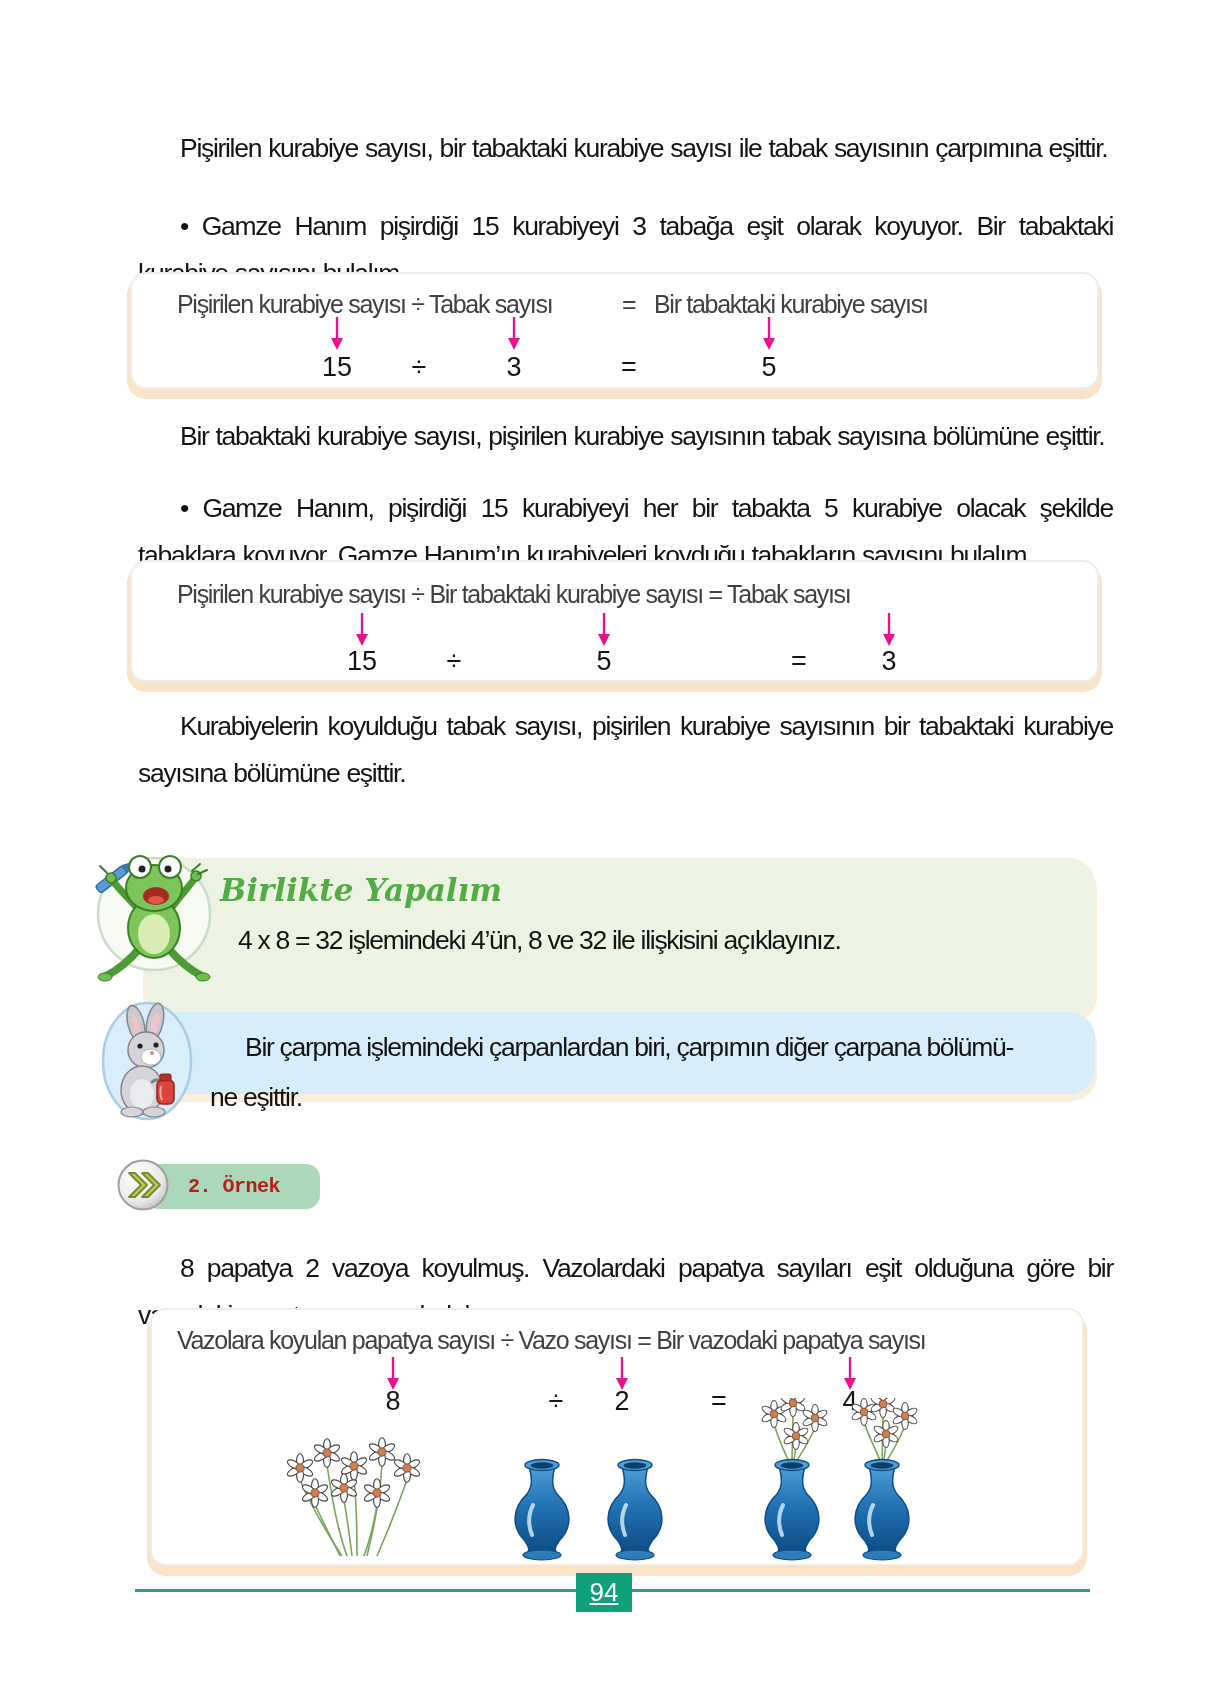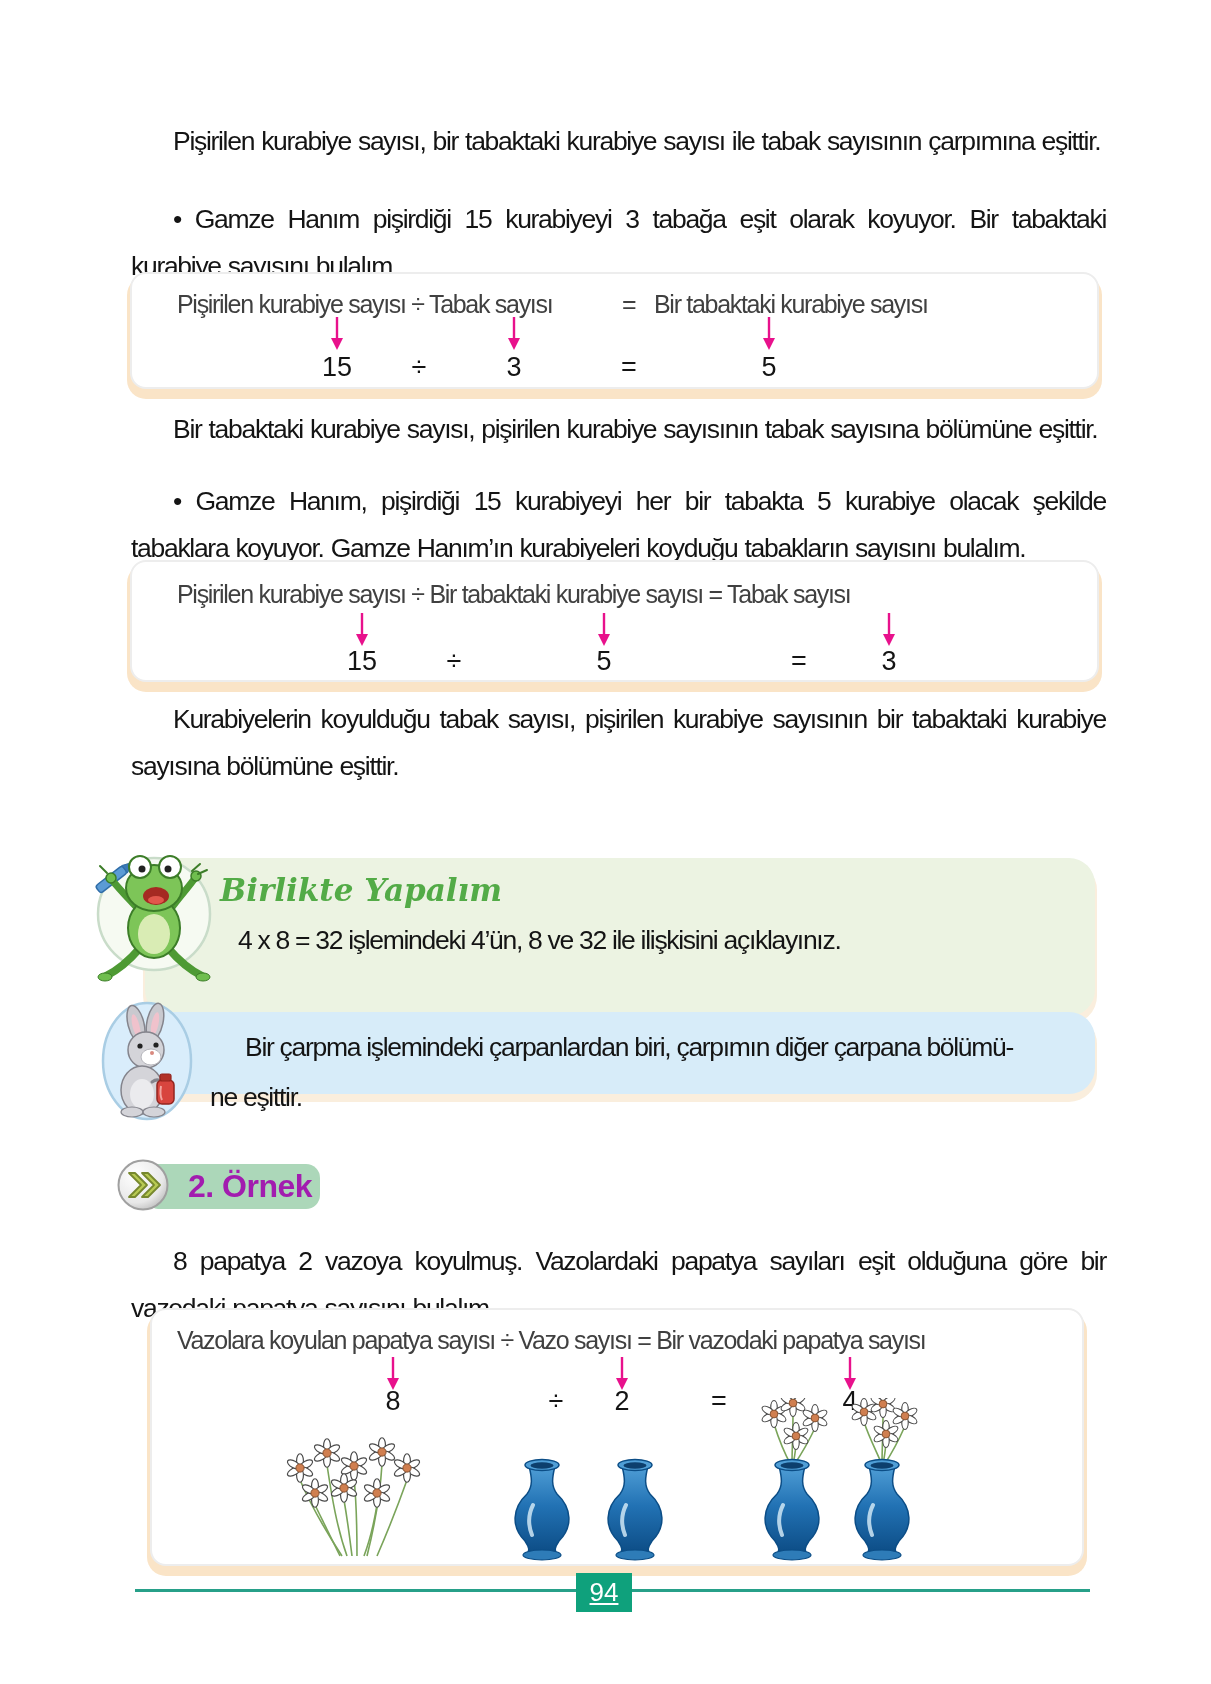--- a/index.html
+++ b/index.html
@@ -1,38 +1,38 @@
 <!DOCTYPE html>
 <html><head>
 <meta charset="utf-8">
 <style>
   html,body{margin:0;padding:0;background:#ffffff;}
   .page{position:relative;width:1211px;height:1684px;background:#ffffff;overflow:hidden;
         font-family:"Liberation Sans", sans-serif;color:#111;}
-  .para{position:absolute;left:123px;width:975px;margin:8px;font-size:26.5px;line-height:47px;
+  .para{position:absolute;left:123px;width:975px;margin:15px;font-size:26.5px;line-height:47px;
         letter-spacing:-1.3px;word-spacing:1px;text-align:justify;text-indent:42px;color:#141414;}
   .fbox{position:absolute;background:#fff;border:2px solid #ededed;border-radius:16px;
         box-shadow:0 7px 0 3px #fae4c7;}
   .ftitle{position:absolute;white-space:nowrap;font-size:25px;letter-spacing:-1.3px;color:#404040;}
   .fval{position:absolute;font-size:27px;color:#141414;transform:translateX(-50%);white-space:nowrap;}
   .arrow{position:absolute;width:16px;height:34px;transform:translateX(-50%);}
   .green-box{position:absolute;left:145px;top:858px;width:950px;height:158px;background:#ecf3e2;
         border-radius:26px;box-shadow:0 6px 0 2px #faeedd;}
   .green-title{position:absolute;left:75px;top:14px;font-family:"DejaVu Serif", serif;
         font-style:italic;font-weight:bold;font-size:31px;color:#53ab47;letter-spacing:0;}
   .green-body{position:absolute;left:93px;top:67px;font-size:26.5px;letter-spacing:-1.3px;color:#141414;white-space:nowrap;}
   .answer-red{position:absolute;left:545px;top:836px;font-size:26.5px;letter-spacing:-1.3px;color:#e5332a;white-space:nowrap;}
   .blue-box{position:absolute;left:110px;top:1012px;width:985px;height:82px;background:#d7ecf9;
         border-radius:26px;box-shadow:0 6px 0 2px #faeedd;}
   .note-line{position:absolute;font-size:26.5px;letter-spacing:-1.3px;color:#141414;white-space:nowrap;}
   .mascot{position:absolute;}
   .ornek-pill{position:absolute;left:150px;top:1164px;width:170px;height:45px;background:#acd7b9;
         border-radius:8px 14px 14px 8px;}
-  .ornek-label{position:absolute;left:38px;top:0;line-height:45px;font-size:32px;font-weight:bold;
-        letter-spacing:-0.5px;color:#a21caf;white-space:nowrap;}
+  .ornek-label{position:absolute;left:38px;top:0;line-height:45px;font-size:20px;font-weight:bold;
+        letter-spacing:-0.5px;color:#b91c1c;white-space:nowrap;font-family:Liberation Mono, monospace;}
   .ornek-badge{position:absolute;left:116px;top:1158px;width:54px;height:54px;}
   .footer-line{position:absolute;left:135px;top:1589px;width:955px;height:3px;background:#27a089;}
   .page-number-box{position:absolute;left:576px;top:1573px;width:56px;height:39px;background:#0fa17c;
         text-align:center;line-height:39px;font-size:26px;color:#ffffff;text-decoration:underline;}
 </style>
 </head>
 <body>
 
 <div class="page">
 

